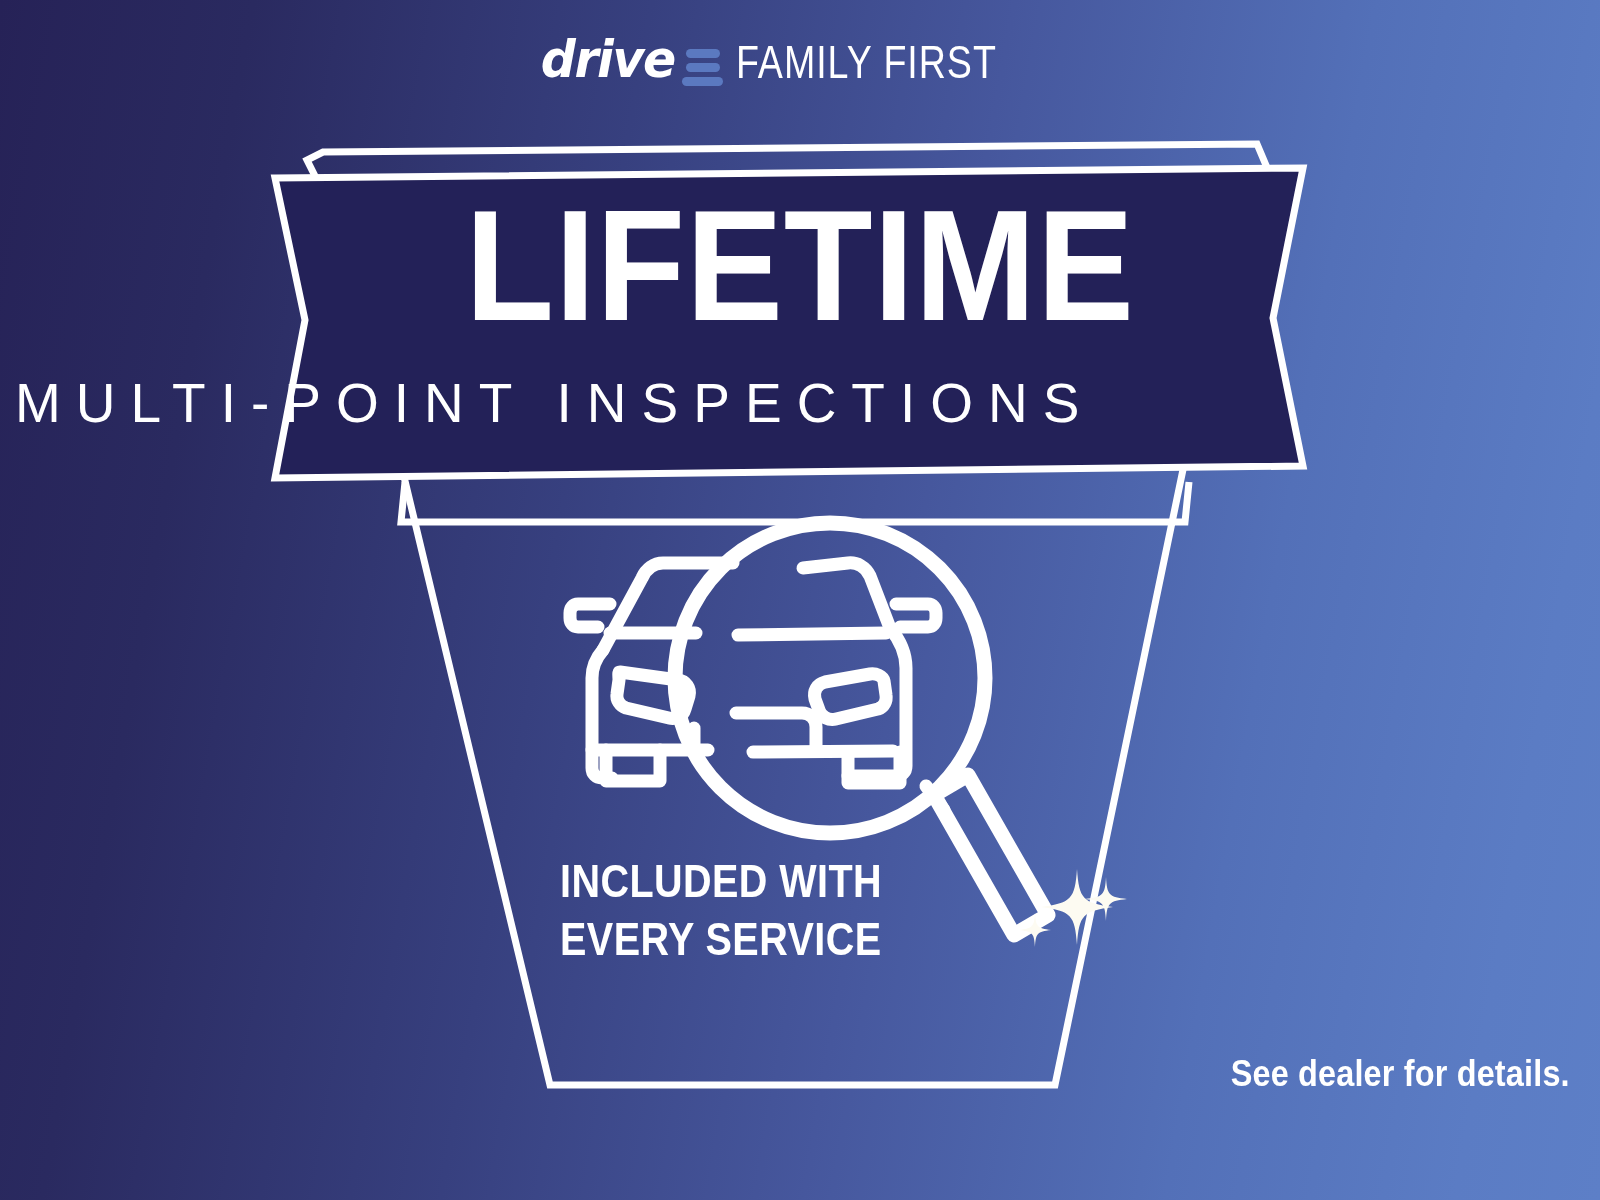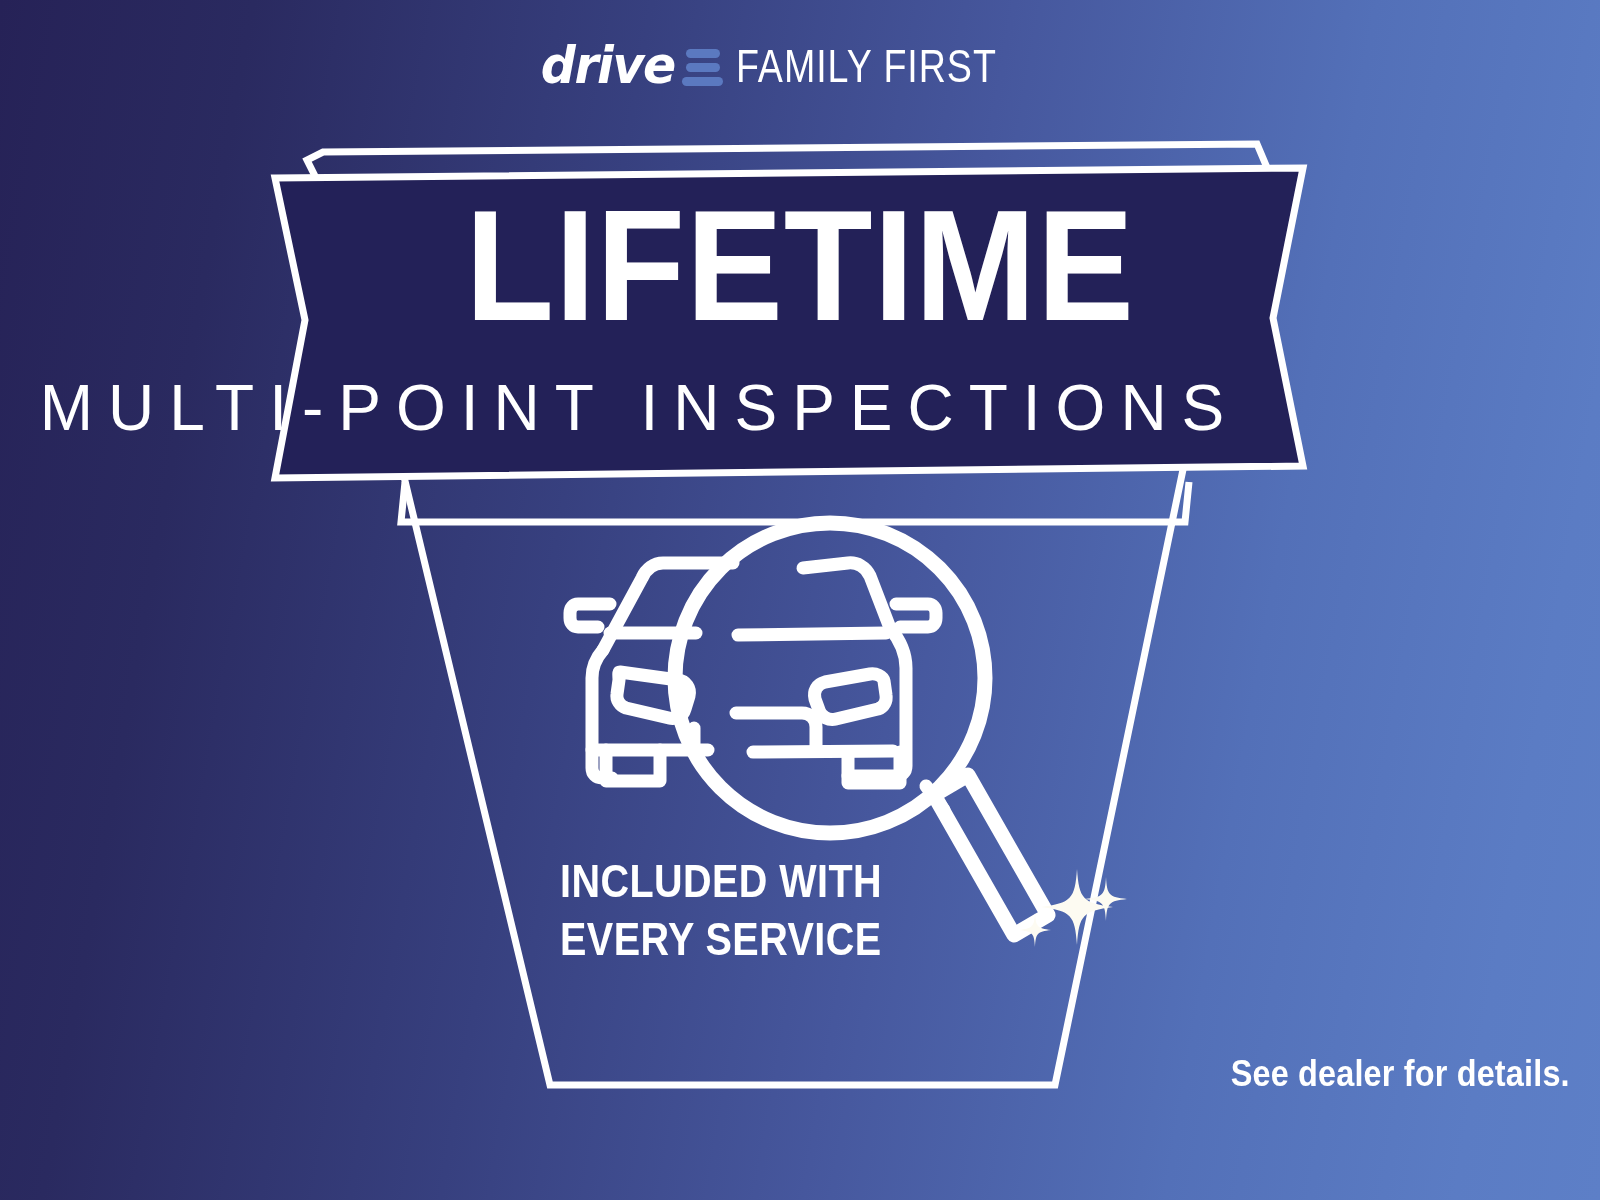--- a/index.html
+++ b/index.html
@@ -25,21 +25,20 @@
   }
 
   
   #brand-bar {
     position: absolute;
     top: 34px;
     left: 0;
     width: 1600px;
     height: 62px;
     display: flex;
-    align-items: center;
     justify-content: center;
   }
   .brand-drive {
     font-family: "DejaVu Sans", sans-serif;
     font-style: italic;
     font-weight: bold;
     font-size: 51px;
     letter-spacing: -1.5px;
     color: #ffffff;
     line-height: 1;
@@ -97,24 +96,23 @@
     letter-spacing: 1px;
     color: #ffffff;
     transform: scaleX(0.92);
     white-space: nowrap;
   }
   .ribbon-sub {
     position: absolute;
     top: 376px;
     left: 0;
     width: 1264px;
-    text-align: center;
     font-family: "Liberation Sans", sans-serif;
     font-weight: 300;
-    font-size: 64px;
+    font-size: 55px;
     line-height: 1;
     letter-spacing: 15px;
     text-indent: 15px;
     color: #ffffff;
     white-space: nowrap;
   }
 
   
   #icon-art {
     position: absolute;

